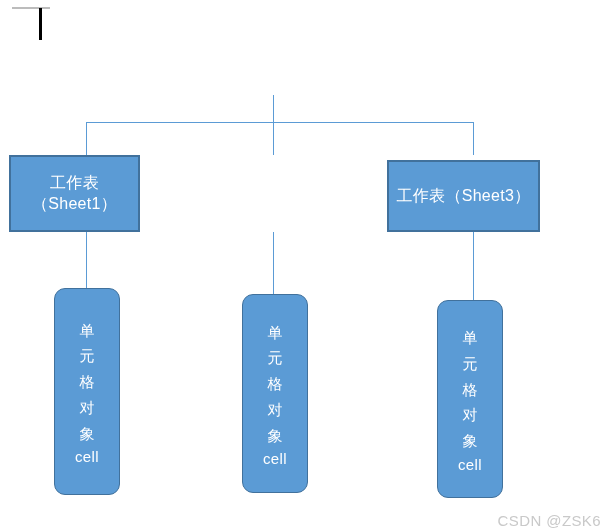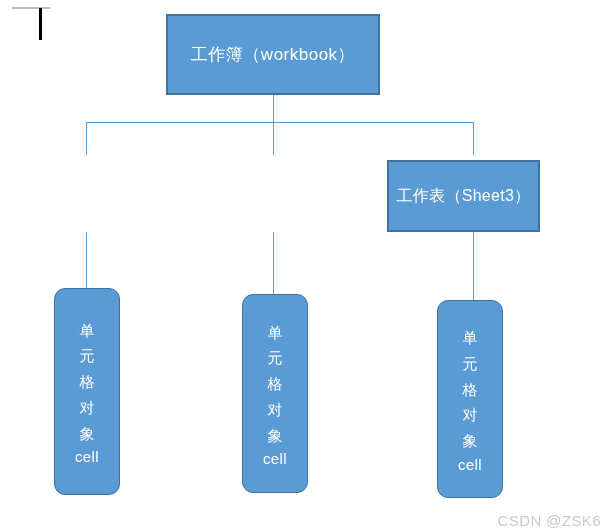--- a/index.html
+++ b/index.html
@@ -115,24 +115,24 @@
   <div class="conn conn-h" style="left:86px; top:122px; width:387px;"></div>
 
   <div class="conn conn-v" style="left:86px; top:122px; height:33px;"></div>
   <div class="conn conn-v" style="left:273px; top:122px; height:33px;"></div>
   <div class="conn conn-v" style="left:473px; top:122px; height:33px;"></div>
 
   <div class="conn conn-v" style="left:86px; top:232px; height:57px;"></div>
   <div class="conn conn-v" style="left:273px; top:232px; height:63px;"></div>
   <div class="conn conn-v" style="left:473px; top:232px; height:69px;"></div>
 
-  <div class="node node-root" style="left:166px; top:14px; width:214px; height:81px;">
-    <span>工作簿（workbook）</span>
+
+  <div class="node node-sheet" style="left:9px; top:155px; width:131px; height:77px;">
+    <span>工作表（Sheet1）</span>
   </div>
-
   <div class="node node-sheet" style="left:387px; top:160px; width:153px; height:72px;">
     <span>工作表（Sheet3）</span>
   </div>
 
   <div class="cellbox" style="left:54px; top:288px; width:66px; height:207px;">
     <div class="vtext">
       <span>单</span>
       <span>元</span>
       <span>格</span>
       <span>对</span>

